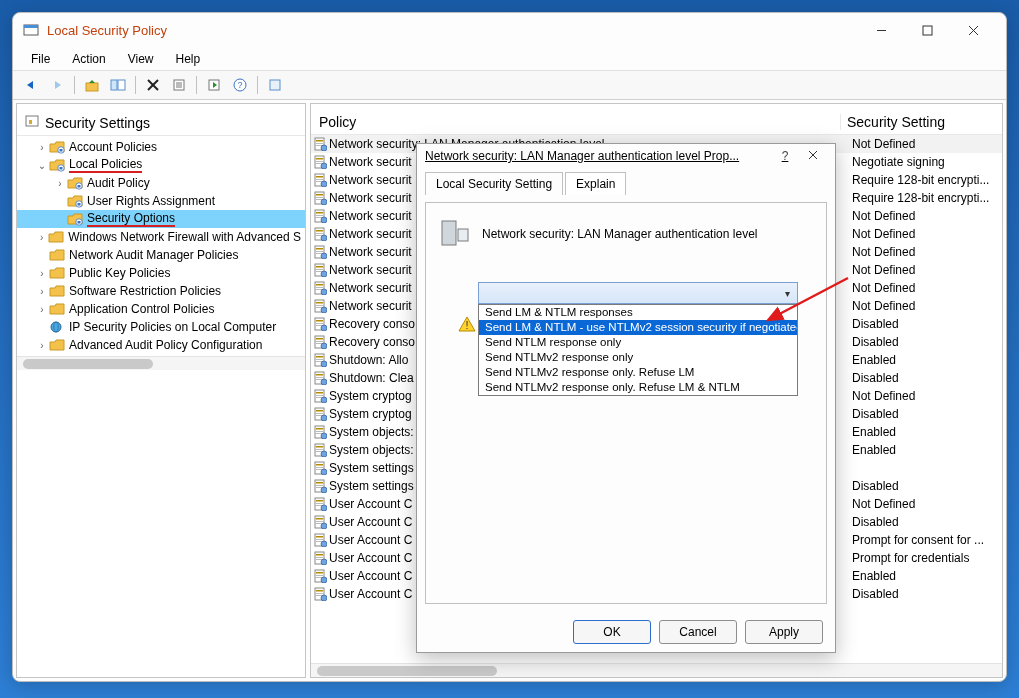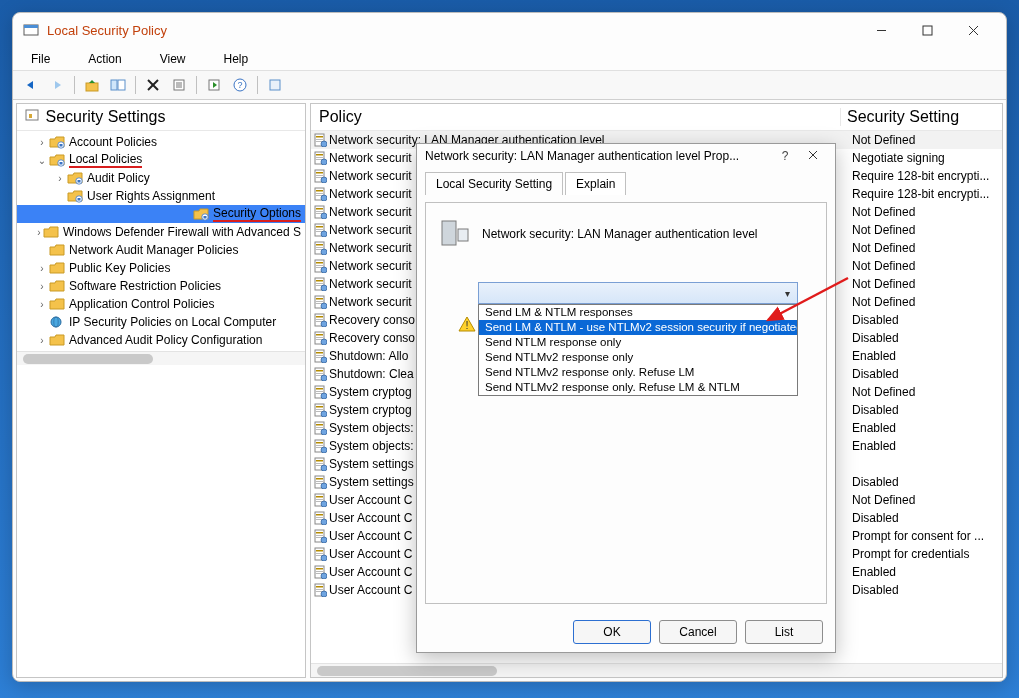--- a/index.html
+++ b/index.html
@@ -34,21 +34,21 @@
 .title-text { flex: 1; font-size: 13px; color: #c2410c; }
 .win-controls { display: flex; gap: 0; }
 .win-btn {
   width: 46px; height: 28px;
   display: flex; align-items: center; justify-content: center;
   color: #333;
   cursor: default;
 }
 .menubar {
   display: flex;
-  gap: 18px;
+  gap: 2px;
   padding: 2px 8px;
   height: 24px;
   align-items: center;
   border-bottom: 1px solid #e0e0e0;
 }
 .menu-item { padding: 2px 10px; font-size: 12px; }
 .toolbar {
   display: flex;
   align-items: center;
   padding: 3px 6px;
@@ -74,38 +74,39 @@
   border: 1px solid #c5c5c5;
   background: #fff;
   overflow: auto;
 }
 .tree-panel { width: 290px; }
 .list-panel { flex: 1; position: relative; }
 
 .tree-header, .list-header {
   background: #fff;
   border-bottom: 1px solid #e8e8e8;
-  font-size: 16px;
+  font-size: 14px;
   padding: 4px 8px;
+  margin-top: 6px;
 }
 .list-header {
   display: flex;
   position: sticky;
   top: 0;
 }
 .list-header .col-policy { flex: 1; }
 .list-header .col-setting { width: 154px; border-left: 1px solid #e8e8e8; padding-left: 6px; }
 
 .tree { padding: 2px 0; }
 .tree-node { display: flex; align-items: center; height: 18px; padding-right: 4px; white-space: nowrap; }
 .tree-toggle { width: 14px; text-align: center; color: #666; font-size: 10px; }
 .tree-icon { width: 16px; height: 14px; margin-right: 4px; display: inline-flex; }
 .indent-1 { padding-left: 18px; }
 .indent-2 { padding-left: 36px; }
-.node-selected { background: #3b82f6; justify-content: flex-end; }
+.node-selected { background: #7dd3fc; }
 .red-underline { border-bottom: 2px solid #d81e1e; display: inline-block; line-height: 14px; }
 
 .policy-row {
   display: flex;
   align-items: center;
   height: 18px;
   font-size: 12px;
   white-space: nowrap;
 }
 .policy-row .p-icon { width: 18px; display:inline-flex; padding-left:2px;}
@@ -124,20 +125,21 @@
   background: #fdfdfd;
   border: 1px solid #9a9a9a;
   box-shadow: 0 6px 20px rgba(0,0,0,0.25);
   display: flex;
   flex-direction: column;
 }
 .dialog-titlebar {
   display: flex; align-items:center;
   padding: 5px 8px;
   font-size: 12px;
+  text-decoration: underline;
 }
 .dialog-titlebar .dt-text { flex:1; }
 .dialog-titlebar .dt-btn { width: 28px; text-align: center; color:#444; }
 
 .tabs { display:flex; padding: 4px 8px 8px 8px; font-size: 12px; }
 .tab {
   padding: 4px 10px;
   border: 1px solid #c0c0c0;
   border-bottom: none;
   background: #fff;
@@ -381,21 +383,21 @@
             </span>
             <span class="red-underline">Security Options</span>
           </div>
           <div class="tree-node indent-1">
             <span class="tree-toggle">›</span>
             <span class="tree-icon">
               <svg width="16" height="14">
                 <path d="M1 4 L6 4 L7 2 L15 2 L15 12 L1 12 Z" class="svg-folder"></path>
               </svg>
             </span>
-            <span>Windows Defender Firewall with Advanced S</span>
+            <span>Windows Network Firewall with Advanced S</span>
           </div>
           <div class="tree-node indent-1">
             <span class="tree-toggle"></span>
             <span class="tree-icon">
               <svg width="16" height="14">
                 <path d="M1 4 L6 4 L7 2 L15 2 L15 12 L1 12 Z" class="svg-folder"></path>
               </svg>
             </span>
             <span>Network Audit Manager Policies</span>
           </div>
@@ -845,21 +847,21 @@
           <div class="combo-item">Send NTLMv2 response only</div>
           <div class="combo-item">Send NTLMv2 response only. Refuse LM</div>
           <div class="combo-item">Send NTLMv2 response only. Refuse LM &amp; NTLM</div>
         </div>
     </div>
     <div style="flex:1"></div>
   </div>
   <div class="dialog-buttons">
     <div class="btn primary">OK</div>
     <div class="btn">Cancel</div>
-    <div class="btn">List</div>
+    <div class="btn">Apply</div>
   </div>
 </div>
 
 <svg class="svg-arrow" style="left:760px; top:270px;" width="100" height="60">
   <defs>
       <marker id="ah" markerWidth="8" markerHeight="8" refX="6" refY="3" orient="auto">
         <path d="M0,0 L7,3 L0,6 Z" fill="#e01b1b"></path>
       </marker>
     </defs>
   <line x1="88" y1="8" x2="8" y2="50" stroke="#e01b1b" stroke-width="2.5" marker-end="url(#ah)"></line>

